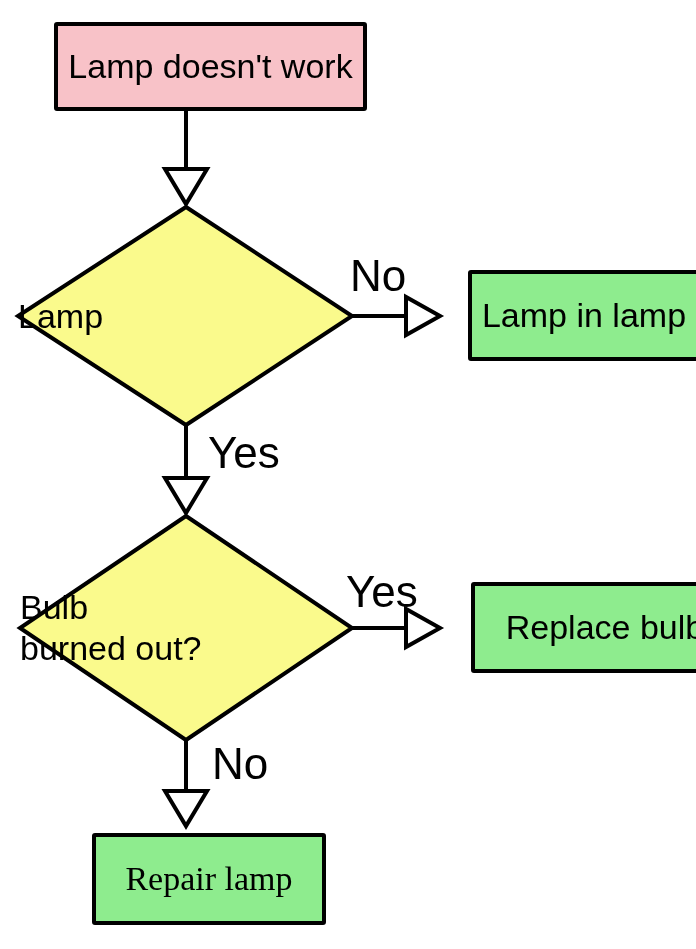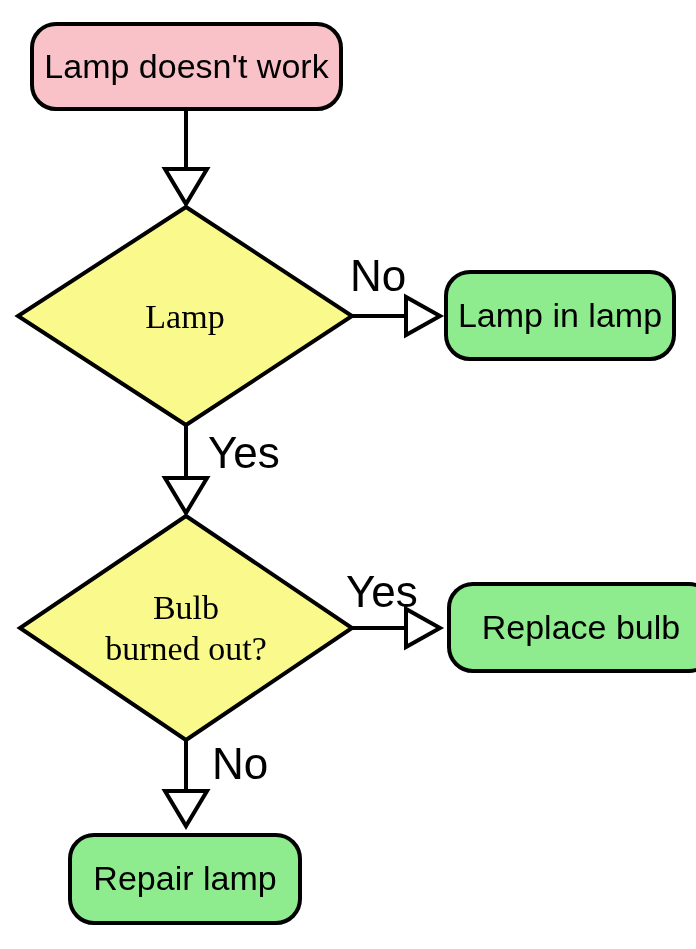--- a/index.html
+++ b/index.html
@@ -44,52 +44,53 @@
   }
   .node {
     position: absolute;
     display: flex;
     align-items: center;
     justify-content: center;
     text-align: right;
     font-size: 34px;
     line-height: 1.15;
     border: 4px solid var(--stroke);
-    border-radius: 26px;
+    border-radius: 3px;
+    margin-left: 24px;
   }
   .node-start {
     left: 30px; top: 22px;
     width: 313px; height: 89px;
     background: var(--start_fill);
   }
   .node-action1 {
     left: 444px; top: 270px;
     width: 232px; height: 91px;
     background: var(--action_fill);
   }
   .node-action2 {
     left: 447px; top: 582px;
     width: 268px; height: 91px;
     background: var(--action_fill);
   }
   .node-action3 {
     left: 68px; top: 833px;
     width: 234px; height: 92px;
     background: var(--action_fill);
+    font-family: Liberation Serif, serif;
   }
   .diamond-label {
     position: absolute;
     display: flex;
     flex-direction: column;
-    align-items: center;
+    align-items: flex-start;
     justify-content: center;
     text-align: center;
     font-size: 34px;
     line-height: 41px;
-    font-family: Liberation Serif, serif;
   }
   .diamond-label-1 { left: 18px; top: 207px; width: 334px; height: 218px; }
   .diamond-label-2 { left: 20px; top: 516px; width: 332px; height: 224px; }
   .edge-label {
     position: absolute;
     font-size: 44px;
     line-height: 1;
     white-space: nowrap;
   }
   .edge-label-no1  { left: 350px; top: 254px; }

